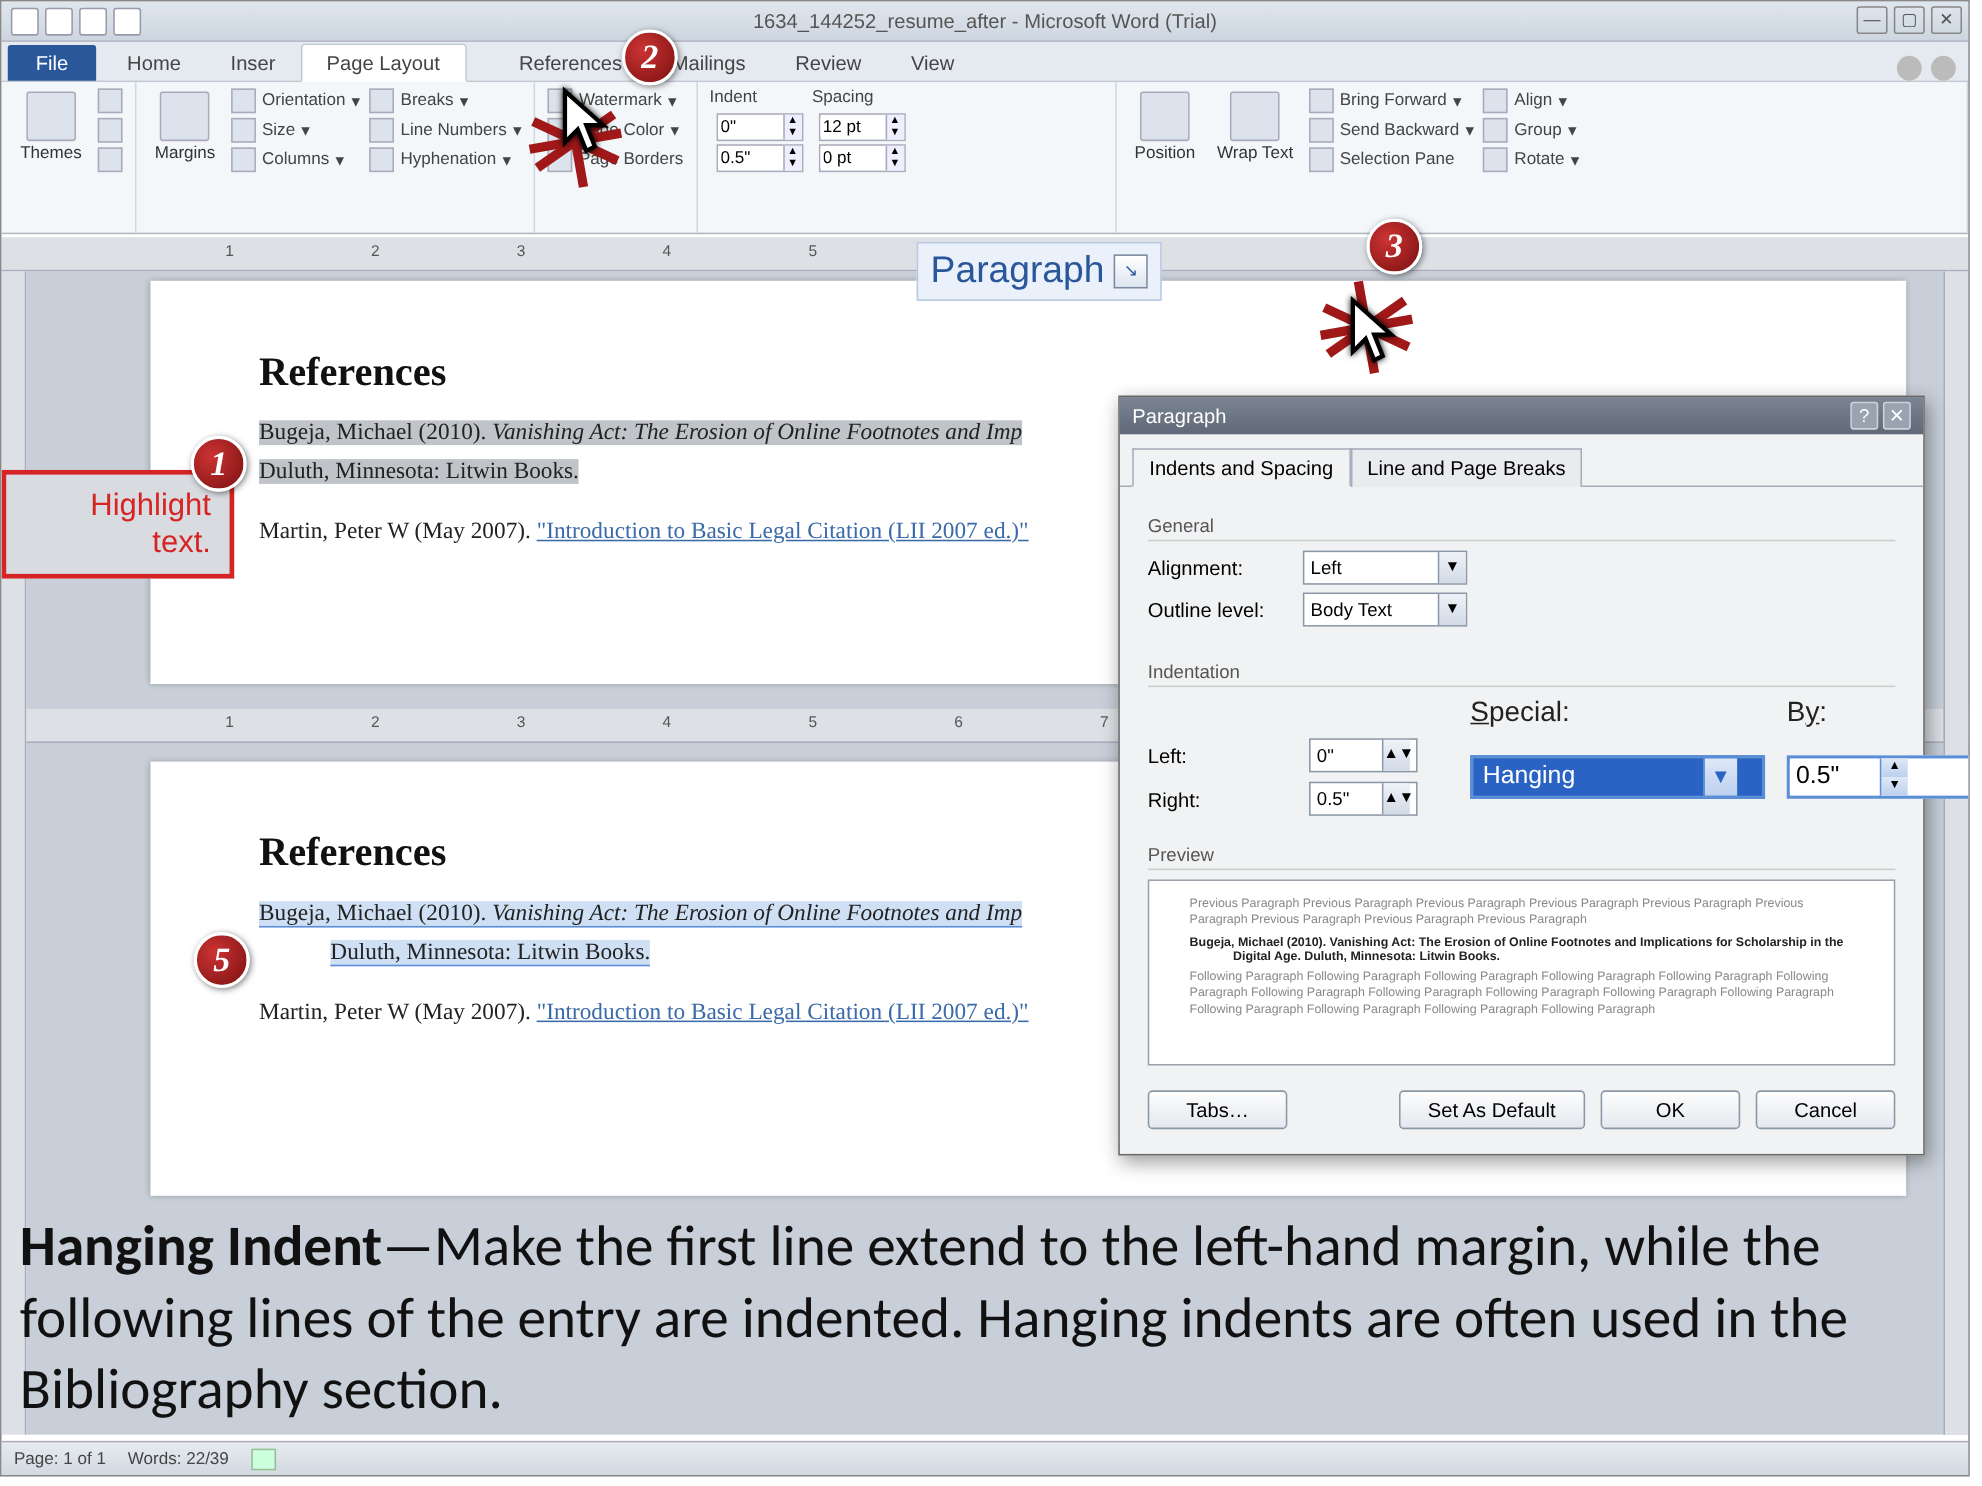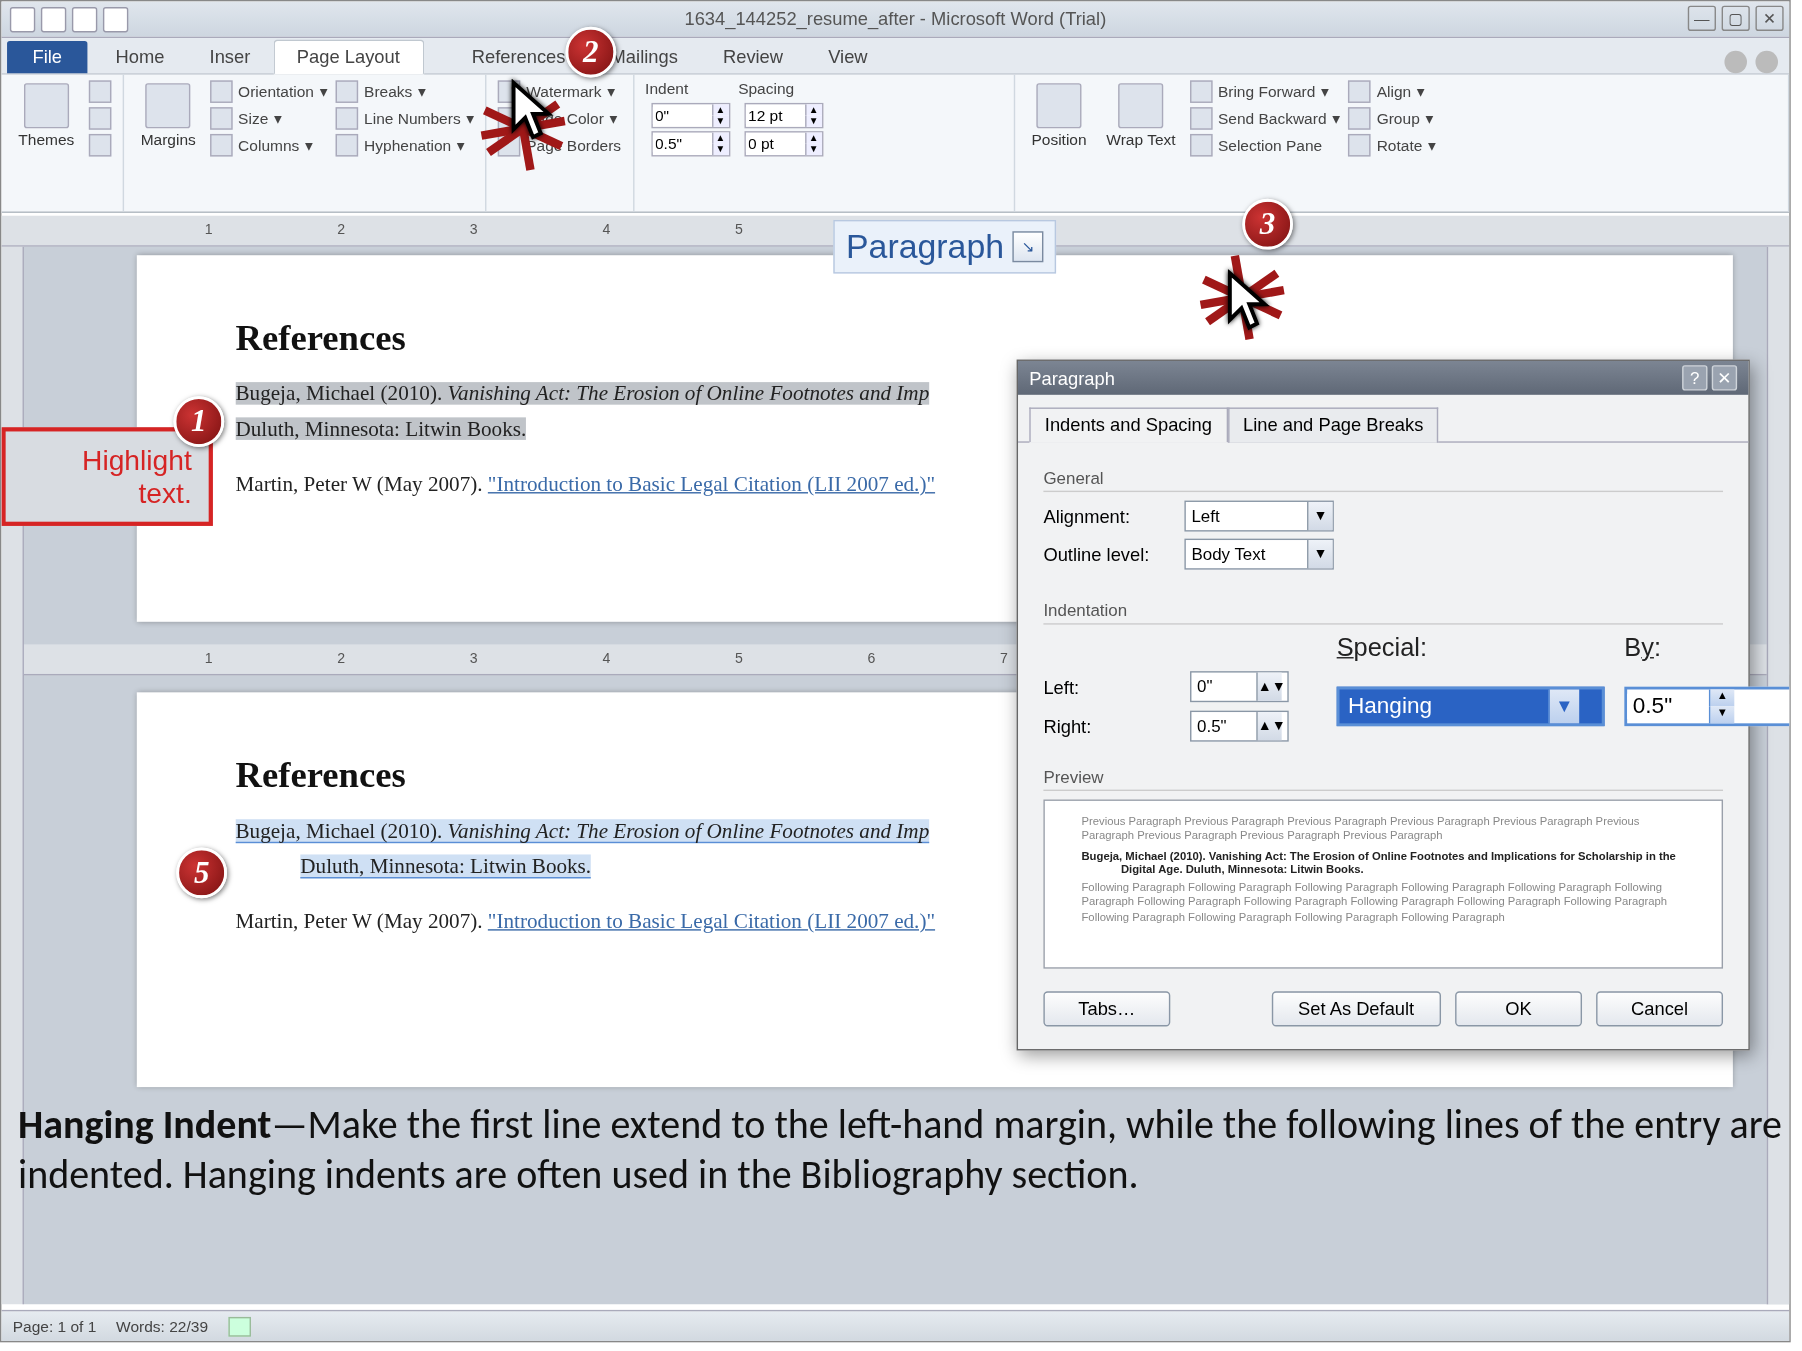--- a/index.html
+++ b/index.html
@@ -231,21 +231,21 @@
     padding:0 8px;
     gap:14px;
   }
   
   .caption {
     position:absolute;
     top:1100px;
     left:18px;
     right:18px;
     font-family: Calibri, Arial, sans-serif;
-    font-size:40px;
+    font-size:52px;
     line-height:1.25;
     color:#111;
   }
   .caption b { font-weight:bold; }
 </style>
 </head>
 <body>
 
 <div class="screenshot">
 

